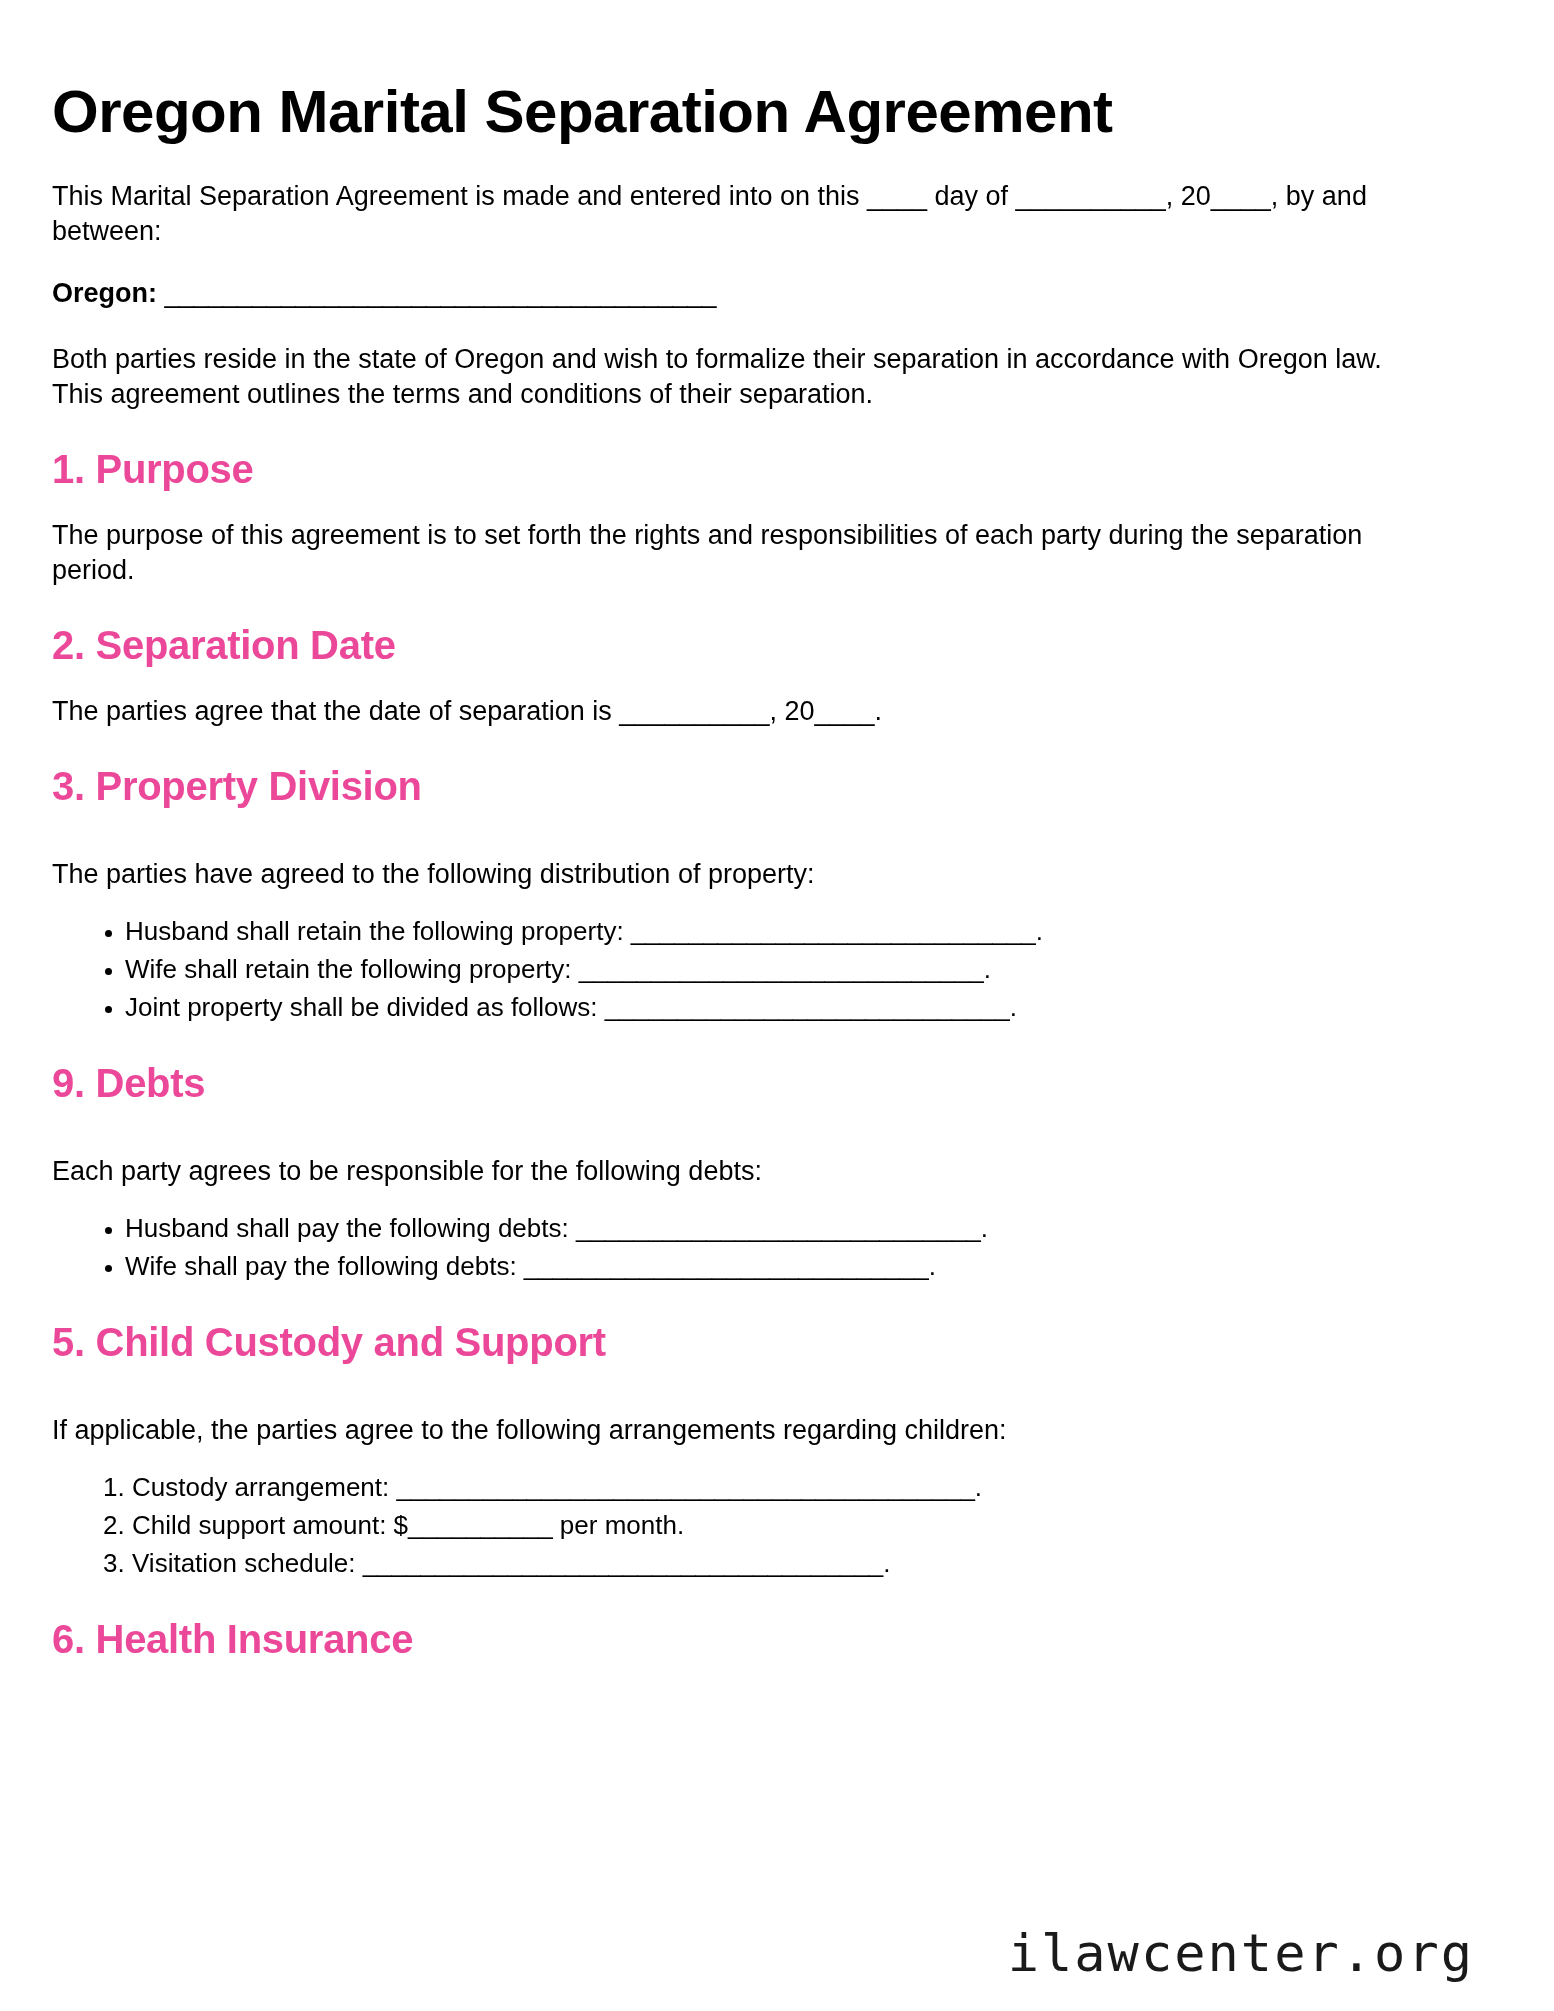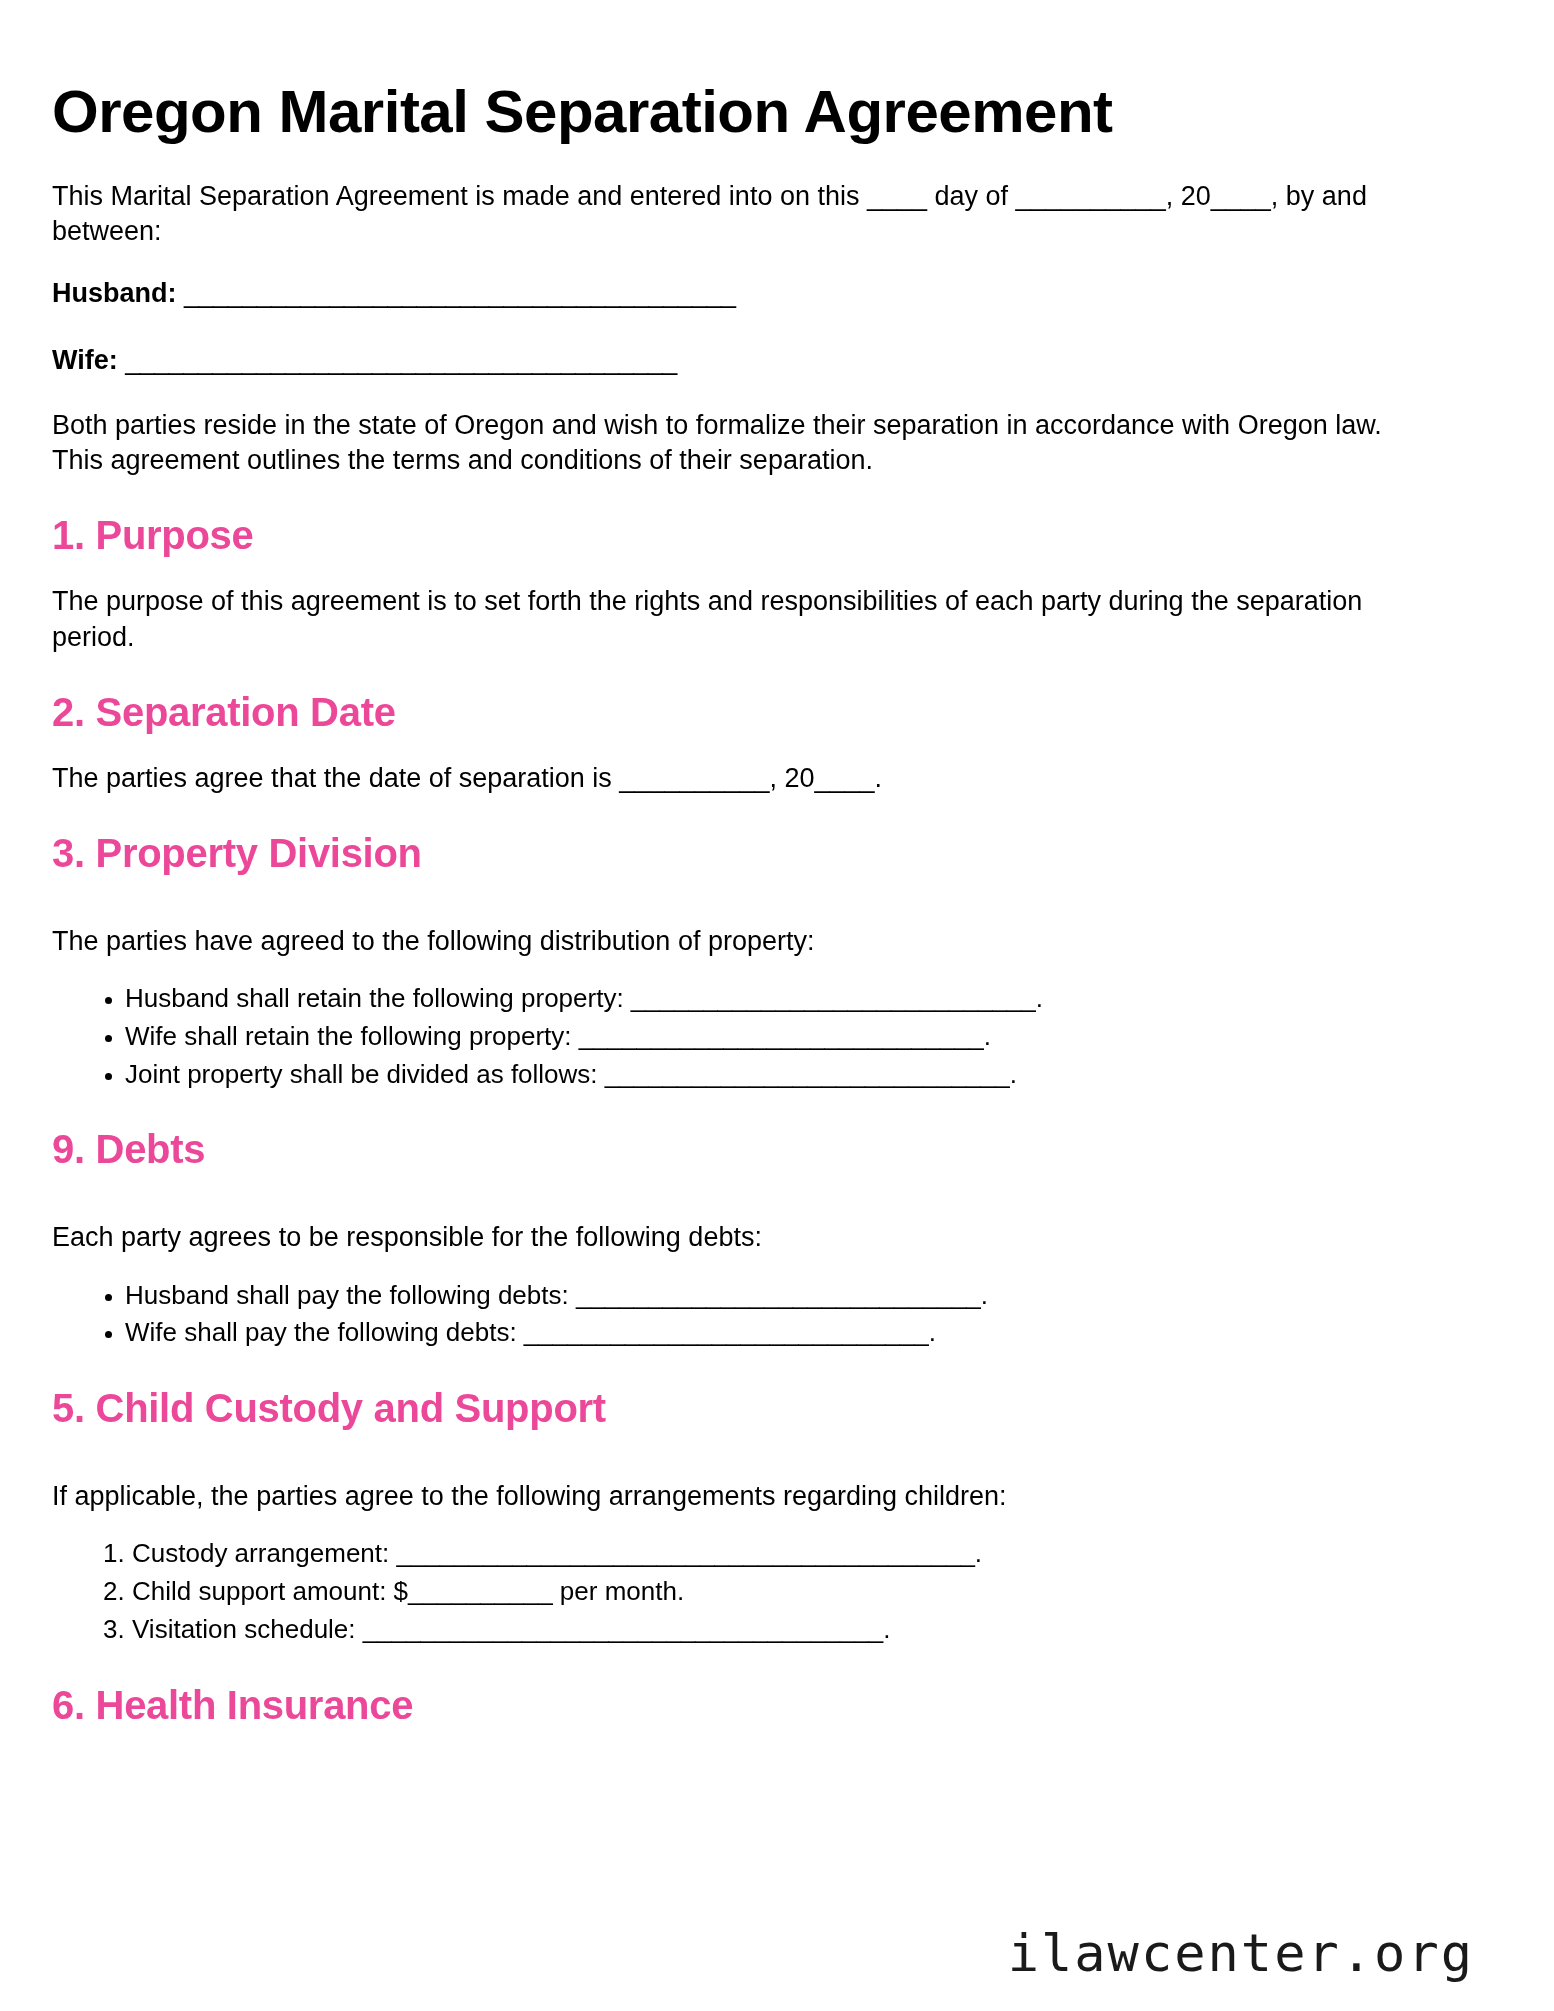--- a/index.html
+++ b/index.html
@@ -95,28 +95,24 @@
 </head>
 <body>
 
 <div class="page">
 
   <h1 class="doc-title">Oregon Marital Separation Agreement</h1>
 
   <p class="para">This Marital Separation Agreement is made and entered into on this ____ day of __________, 20____, by and between:</p>
 
   <div class="party-line">
-    <span class="lbl">Husband:</span>
+    <span class="lbl">Oregon:</span>
     <span class="blank">______________________________________</span>
   </div>
 
-  <div class="party-line">
-    <span class="lbl">Wife:</span>
-    <span class="blank">______________________________________</span>
-  </div>
 
   <p class="para">Both parties reside in the state of Oregon and wish to formalize their separation in accordance with Oregon law. This agreement outlines the terms and conditions of their separation.</p>
 
   <h2 class="section-head">1. Purpose</h2>
   <p class="para">The purpose of this agreement is to set forth the rights and responsibilities of each party during the separation period.</p>
 
   <h2 class="section-head">2. Separation Date</h2>
   <p class="para">The parties agree that the date of separation is __________, 20____.</p>
 
   <h2 class="section-head">3. Property Division</h2>

